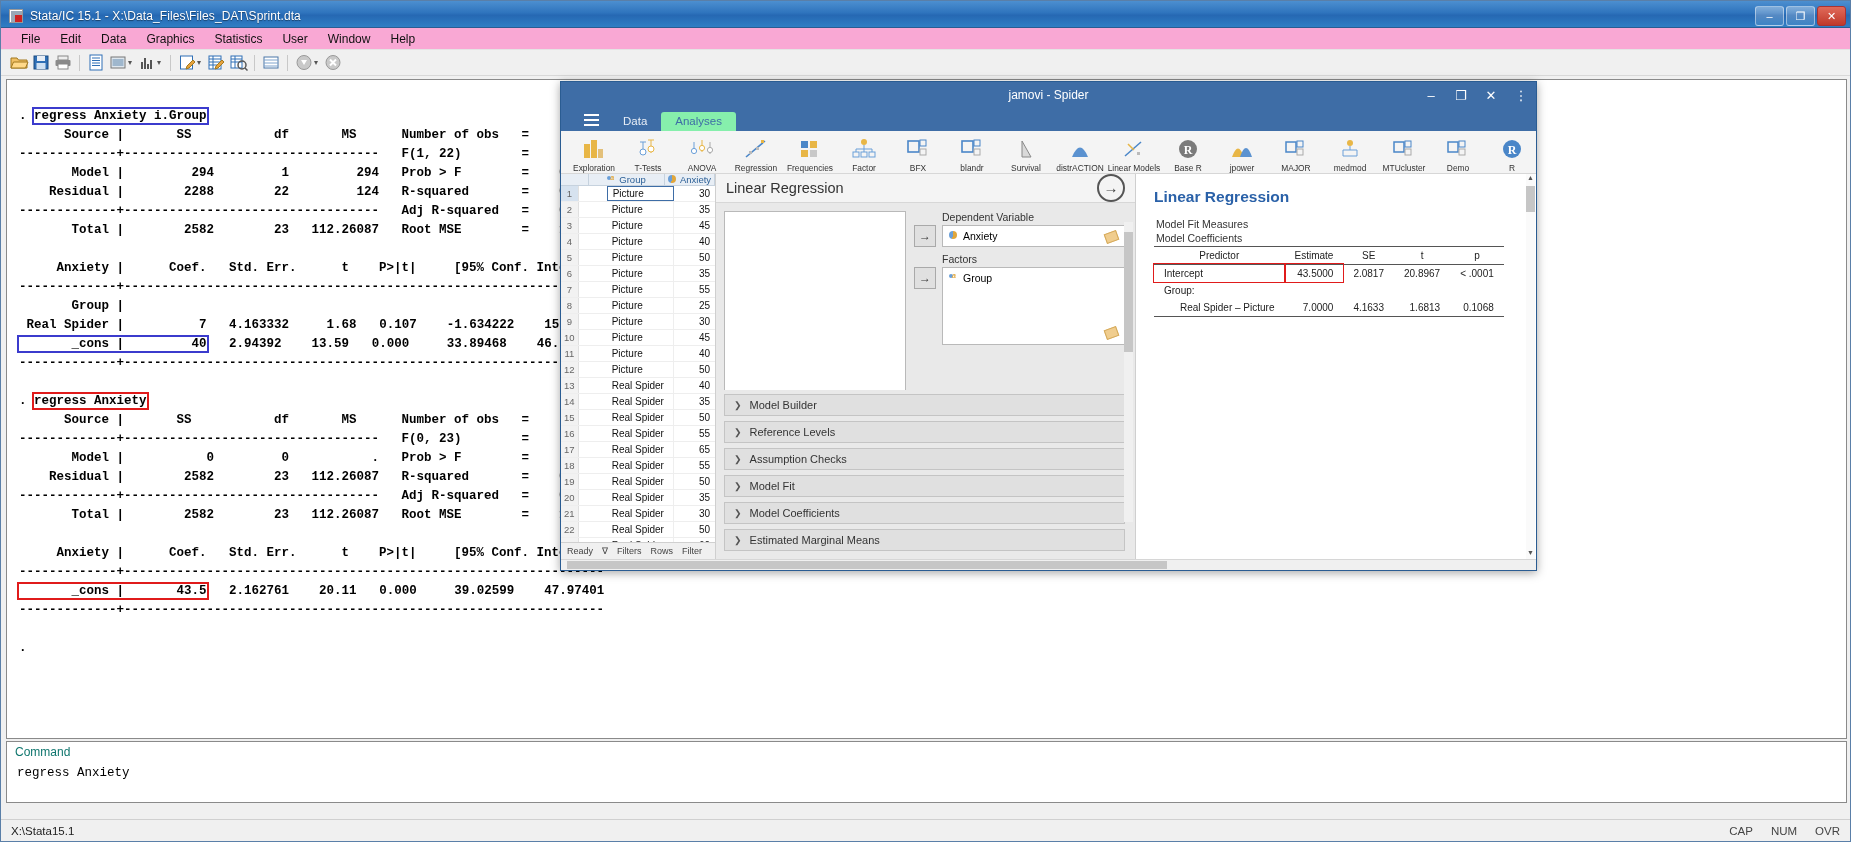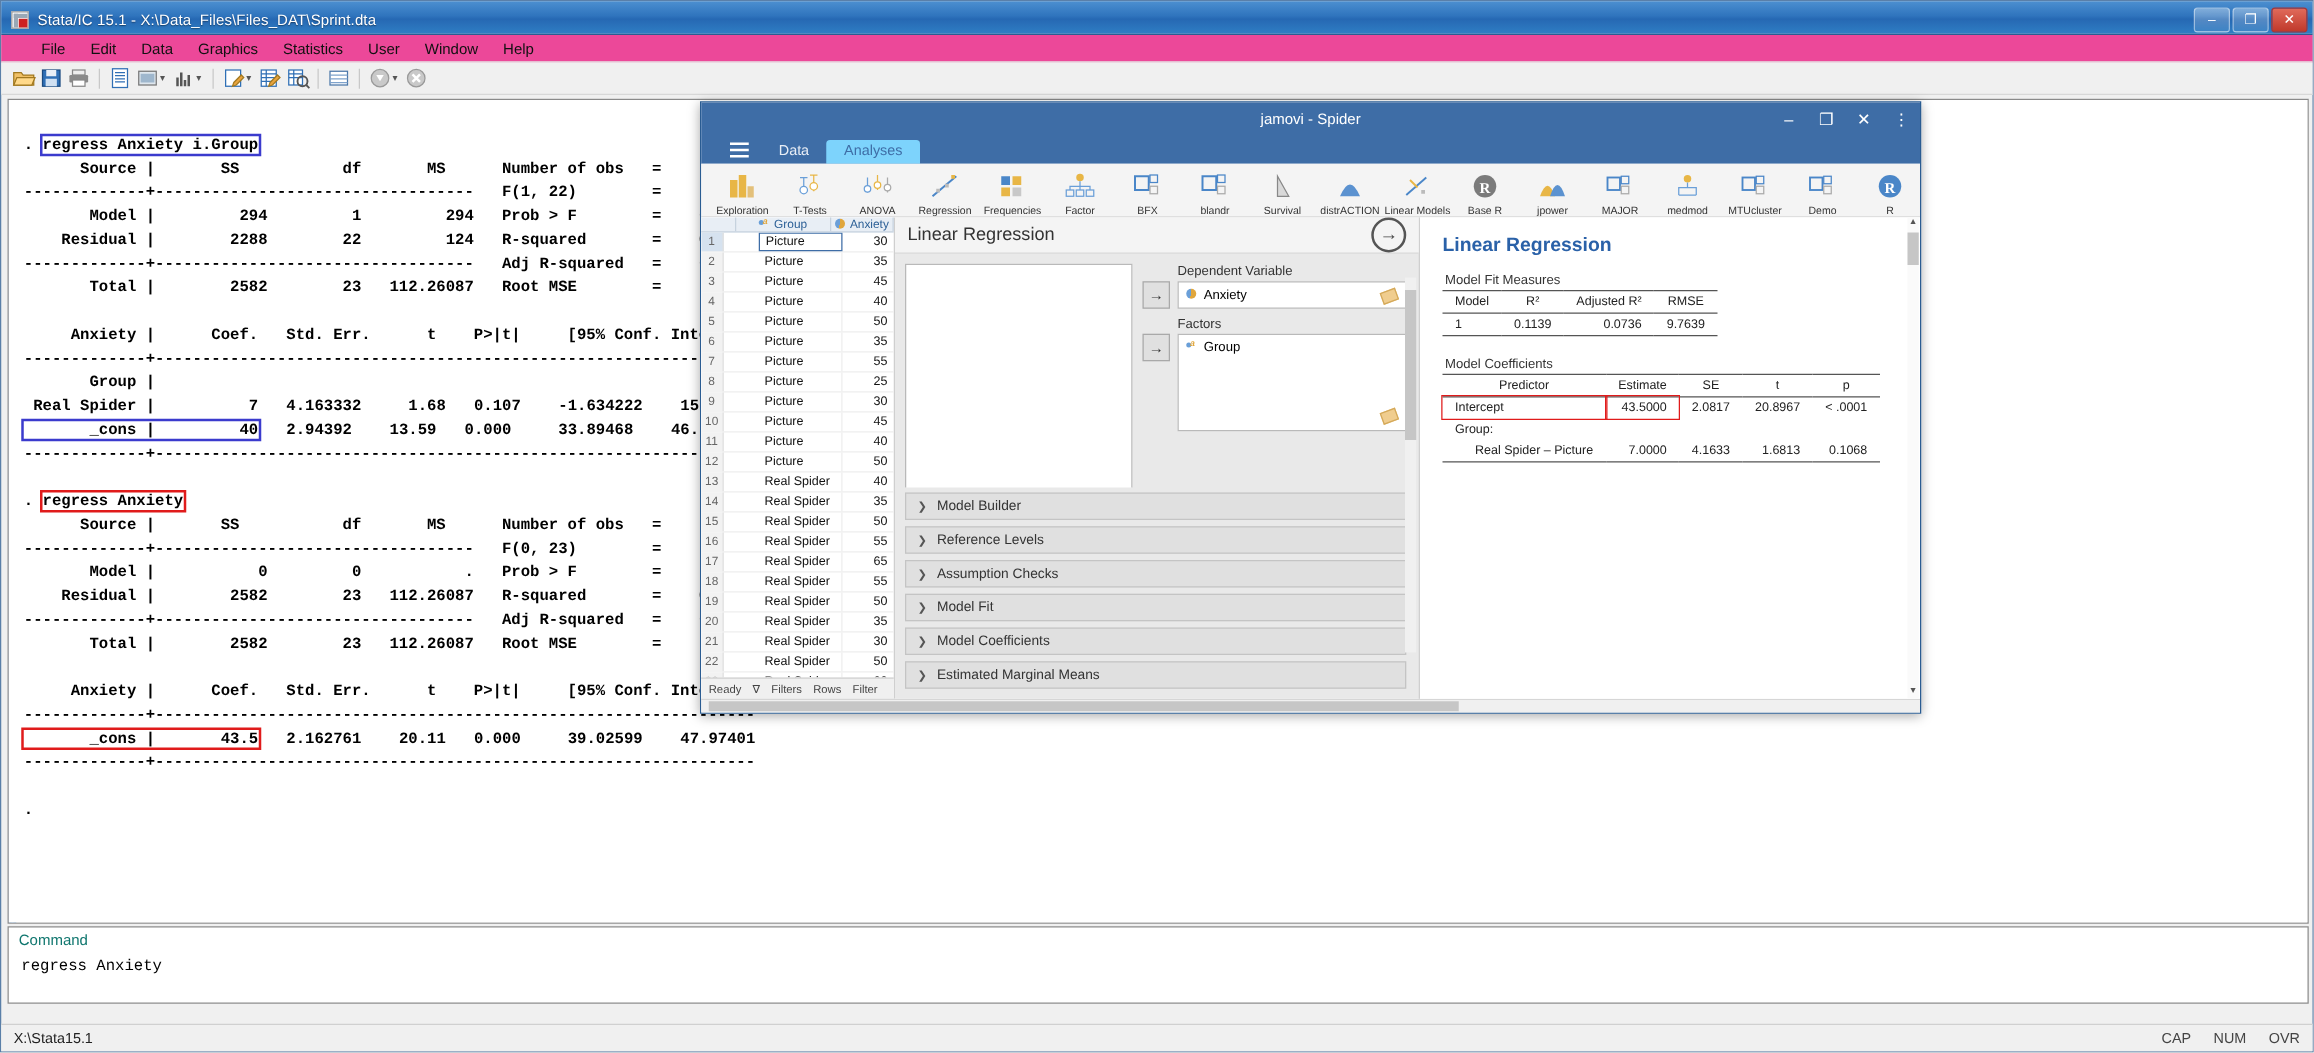--- a/index.html
+++ b/index.html
@@ -48,22 +48,22 @@
   .win-btn{
     width:29px;height:20px;border:1px solid rgba(255,255,255,.45);
     border-radius:3px;
     background:linear-gradient(to bottom,rgba(255,255,255,.35),rgba(255,255,255,.08));
     color:#fff;font-size:11px;line-height:18px;text-align:center;
     cursor:default;
   }
   .win-btn.close{background:linear-gradient(to bottom,#e06a5a,#c0392b);border-color:#a33;}
 
   #stata-menubar{
-    height:22px; background:#ec4899; display:flex; align-items:center;
-    padding-left:22px; gap:0px; border-bottom:1px solid #e4e4e4;
+    height:22px; background:#f9a8d4; display:flex; align-items:center;
+    padding-left:10px; gap:0px; border-bottom:1px solid #e4e4e4;
   }
   #stata-menubar .mi{
     font-size:12px;color:#111;padding:2px 10px;cursor:default;
   }
   #stata-toolbar{
     height:26px;background:#f0f0f0;display:flex;align-items:center;
     padding-left:8px;gap:2px;border-bottom:1px solid #d8d8d8;
   }
   .tb-icon{width:20px;height:19px;position:relative;display:inline-block;}
   .tb-sep{width:1px;height:16px;background:#c8c8c8;margin:0 4px;}
@@ -126,21 +126,21 @@
   #jamovi-title .jbtn{width:30px;height:26px;display:flex;align-items:center;justify-content:center;font-size:13px;color:#fff;cursor:default;}
 
   #jamovi-tabs{
     height:23px;background:#3e6da6;display:flex;align-items:flex-end;padding-left:12px;
   }
   #jamovi-tabs .hamb{width:36px;height:23px;display:flex;align-items:center;justify-content:center;cursor:default;}
   #jamovi-tabs .hamb span{display:block;width:15px;height:2px;background:#fff;box-shadow:0 5px 0 #fff,0 -5px 0 #fff;}
   #jamovi-tabs .jtab{
     padding:3px 14px 4px 14px;font-size:11.5px;color:#e8eef6;cursor:default;
   }
-  #jamovi-tabs .jtab.active{background:#7dd3fc;color:#3e6da6;border-radius:3px 3px 0 0;}
+  #jamovi-tabs .jtab.active{background:#86efac;color:#3e6da6;border-radius:3px 3px 0 0;}
 
   #jamovi-ribbon{
     height:52px;background:#f4f4f4;border-bottom:1px solid #d7d7d7;
     display:flex;align-items:flex-start;padding:3px 2px 0 6px;overflow:hidden;
   }
   .rb{width:54px;height:48px;display:flex;flex-direction:column;align-items:center;cursor:default;flex:0 0 auto;}
   .rb .ic{height:30px;display:flex;align-items:center;justify-content:center;}
   .rb .lb{font-size:8.4px;color:#333;line-height:9px;text-align:center;white-space:nowrap;}
 
   #jamovi-body{flex:1 1 auto;display:flex;min-height:0;background:#fff;}
@@ -807,38 +807,20 @@
         <div class="track"></div>
         <div class="thumb"></div>
       </div>
     </div>
 
     <div id="jres">
       <div id="jres-inner">
         <h2>Linear Regression</h2>
 
         <div class="res-cap">Model Fit Measures</div>
-        <table class="jt">
-          <thead>
-              <tr>
-            <th>Model</th>
-            <th>R²</th>
-            <th>Adjusted R²</th>
-            <th>RMSE</th>
-          </tr>
-            </thead>
-          <tbody>
-              <tr class="last">
-            <td class="lbl">1</td>
-            <td>0.1139</td>
-            <td>0.0736</td>
-            <td>9.7639</td>
-          </tr>
-            </tbody>
-        </table>
 
         <div class="res-cap">Model Coefficients</div>
         <table class="jt">
           <thead>
               <tr>
             <th>Predictor</th>
             <th>Estimate</th>
             <th>SE</th>
             <th>t</th>
             <th>p</th>

